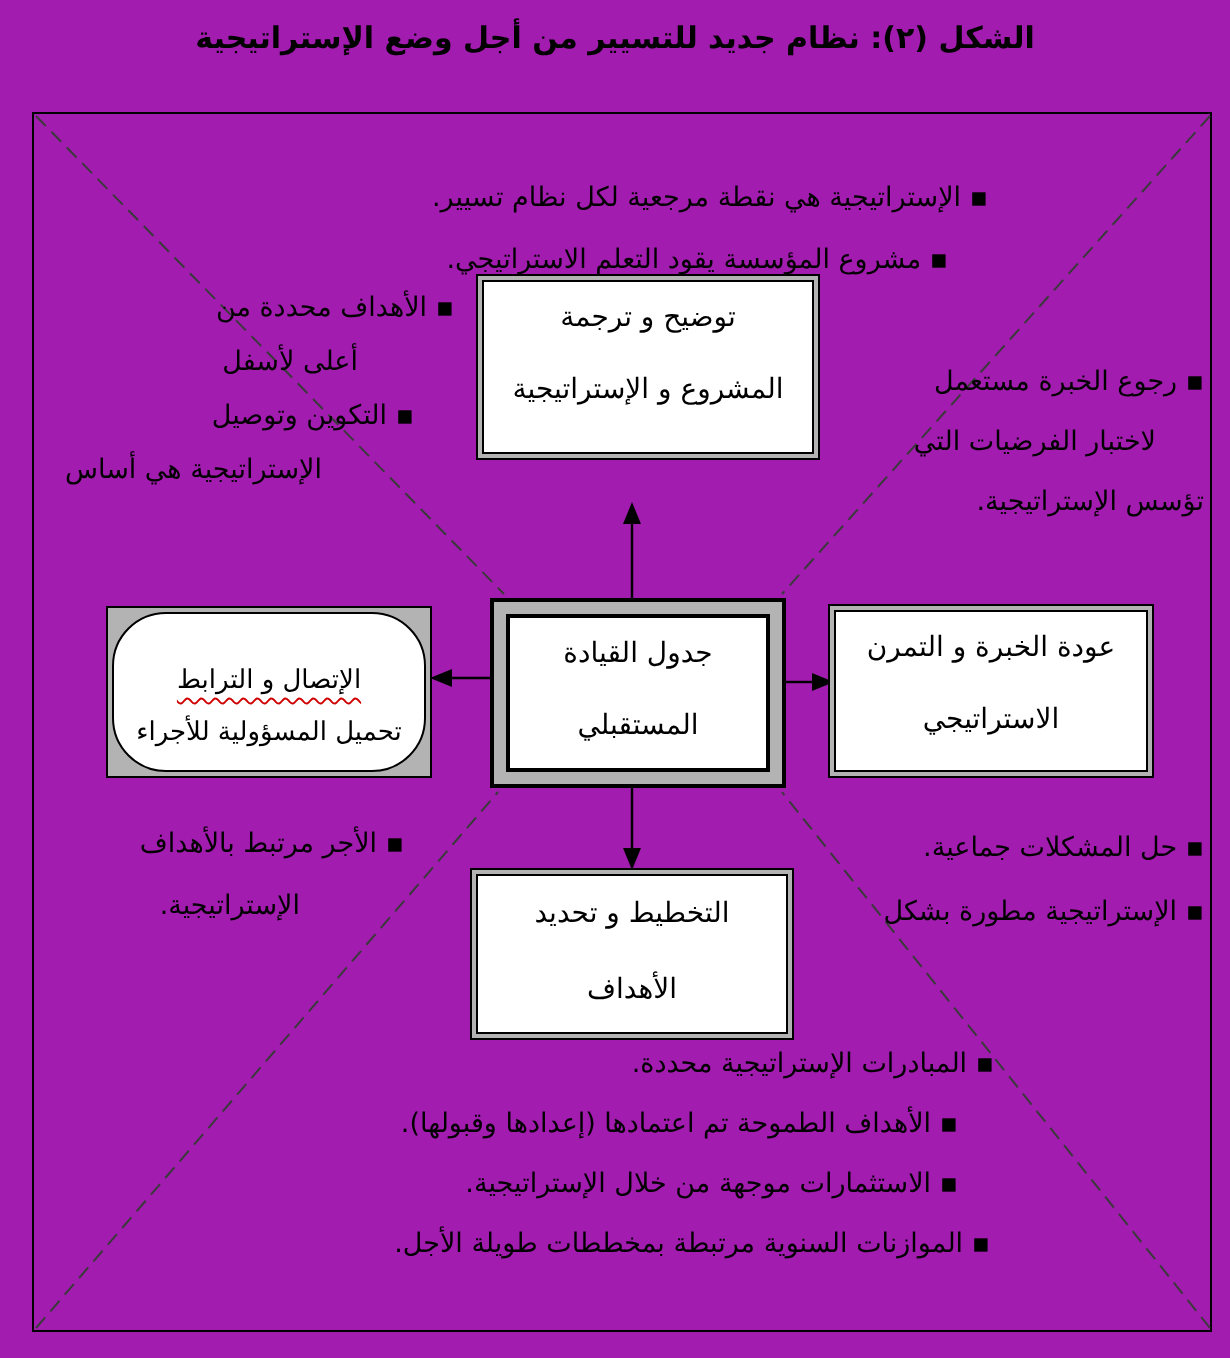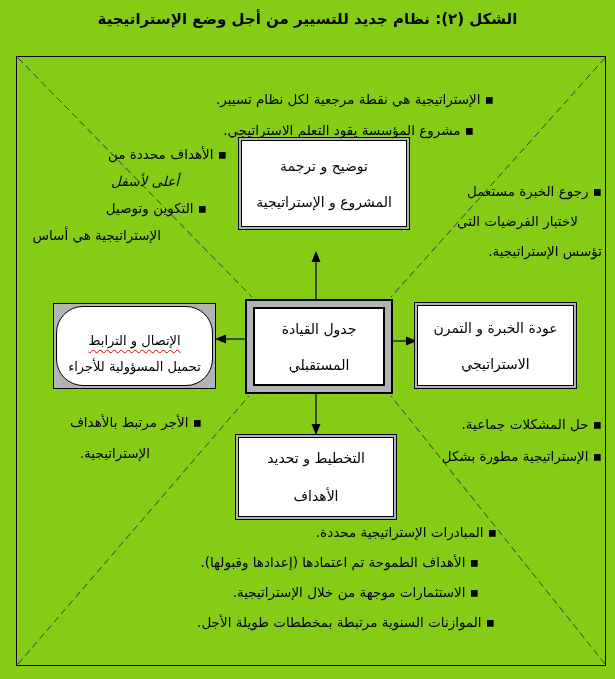--- a/index.html
+++ b/index.html
@@ -1,46 +1,46 @@
 <!DOCTYPE html>
 <html lang="ar"><head>
 <meta charset="utf-8">
 <style>
   html,body{margin:0;padding:0;}
-  #canvas{position:relative;width:615px;height:679px;background:#84cc16;
+  #canvas{position:relative;width:615px;height:679px;background:#a21caf;
     font-family:"DejaVu Sans",sans-serif;color:#000;overflow:hidden;}
   .title{position:absolute;top:10px;left:0;width:100%;text-align:center;
     direction:rtl;font-weight:bold;font-size:15px;}
   .frame{position:absolute;left:16px;top:56px;width:590px;height:610px;
     border:1px solid #000;box-sizing:border-box;}
   svg.overlay{position:absolute;left:0;top:0;pointer-events:none;}
   
   .dbox{position:absolute;background:#b3b3b3;border:1px solid #000;padding:2px;box-sizing:border-box;}
   .dbox .inner{width:100%;height:100%;background:#fff;border:1px solid #000;box-sizing:border-box;
-    display:flex;flex-direction:column;align-items:center;justify-content:center;
+    display:flex;flex-direction:column;align-items:center;
     text-align:center;direction:rtl;font-size:14px;}
   .dbox .inner div{line-height:36px;white-space:nowrap;}
   .thick{border-width:2px;padding:6px;}
   .thick .inner{border-width:2px;}
   #box-top{left:238px;top:137px;width:172px;height:93px;}
   #box-center{left:245px;top:299px;width:148px;height:95px;}
   #box-left{left:53px;top:303px;width:163px;height:86px;}
   #box-left .inner{font-size:13px;justify-content:flex-end;padding-bottom:5px;border-radius:27px;}
   #box-left .inner div{line-height:26px;}
   #box-right{left:414px;top:302px;width:163px;height:87px;}
   #box-bottom{left:235px;top:434px;width:162px;height:86px;}
   #box-bottom .inner div{line-height:38px;}
   .squig{text-decoration:underline wavy #d00000 1px;text-underline-offset:4px;}
   
   .note{position:absolute;direction:rtl;text-align:right;font-size:13.5px;}
   .note div{white-space:nowrap;}
   #n-top-center{top:84px;right:121px;line-height:31px;}
   #n-top-center div:nth-child(2){margin-right:20px;}
   #n-top-left{top:141px;right:388px;line-height:27px;}
-  #n-top-left div:nth-child(2){margin-right:48px;font-style:italic;}
+  #n-top-left div:nth-child(2){margin-right:48px;}
   #n-top-left div:nth-child(3){margin-right:20px;}
   #n-top-left div:nth-child(4){margin-right:66px;}
   #n-top-right{top:176px;right:13px;line-height:30px;}
   #n-top-right div:nth-child(2){margin-right:24px;}
   #n-top-right div:nth-child(3){}
   #n-bottom-left{top:407px;right:413px;line-height:31px;}
   #n-bottom-left div:nth-child(2){margin-right:52px;}
   #n-bottom-right{top:408px;right:13px;line-height:32px;}
   #n-bottom-center{top:517px;right:118px;line-height:30px;}
   #n-bottom-center div:nth-child(2){margin-right:18px;}

